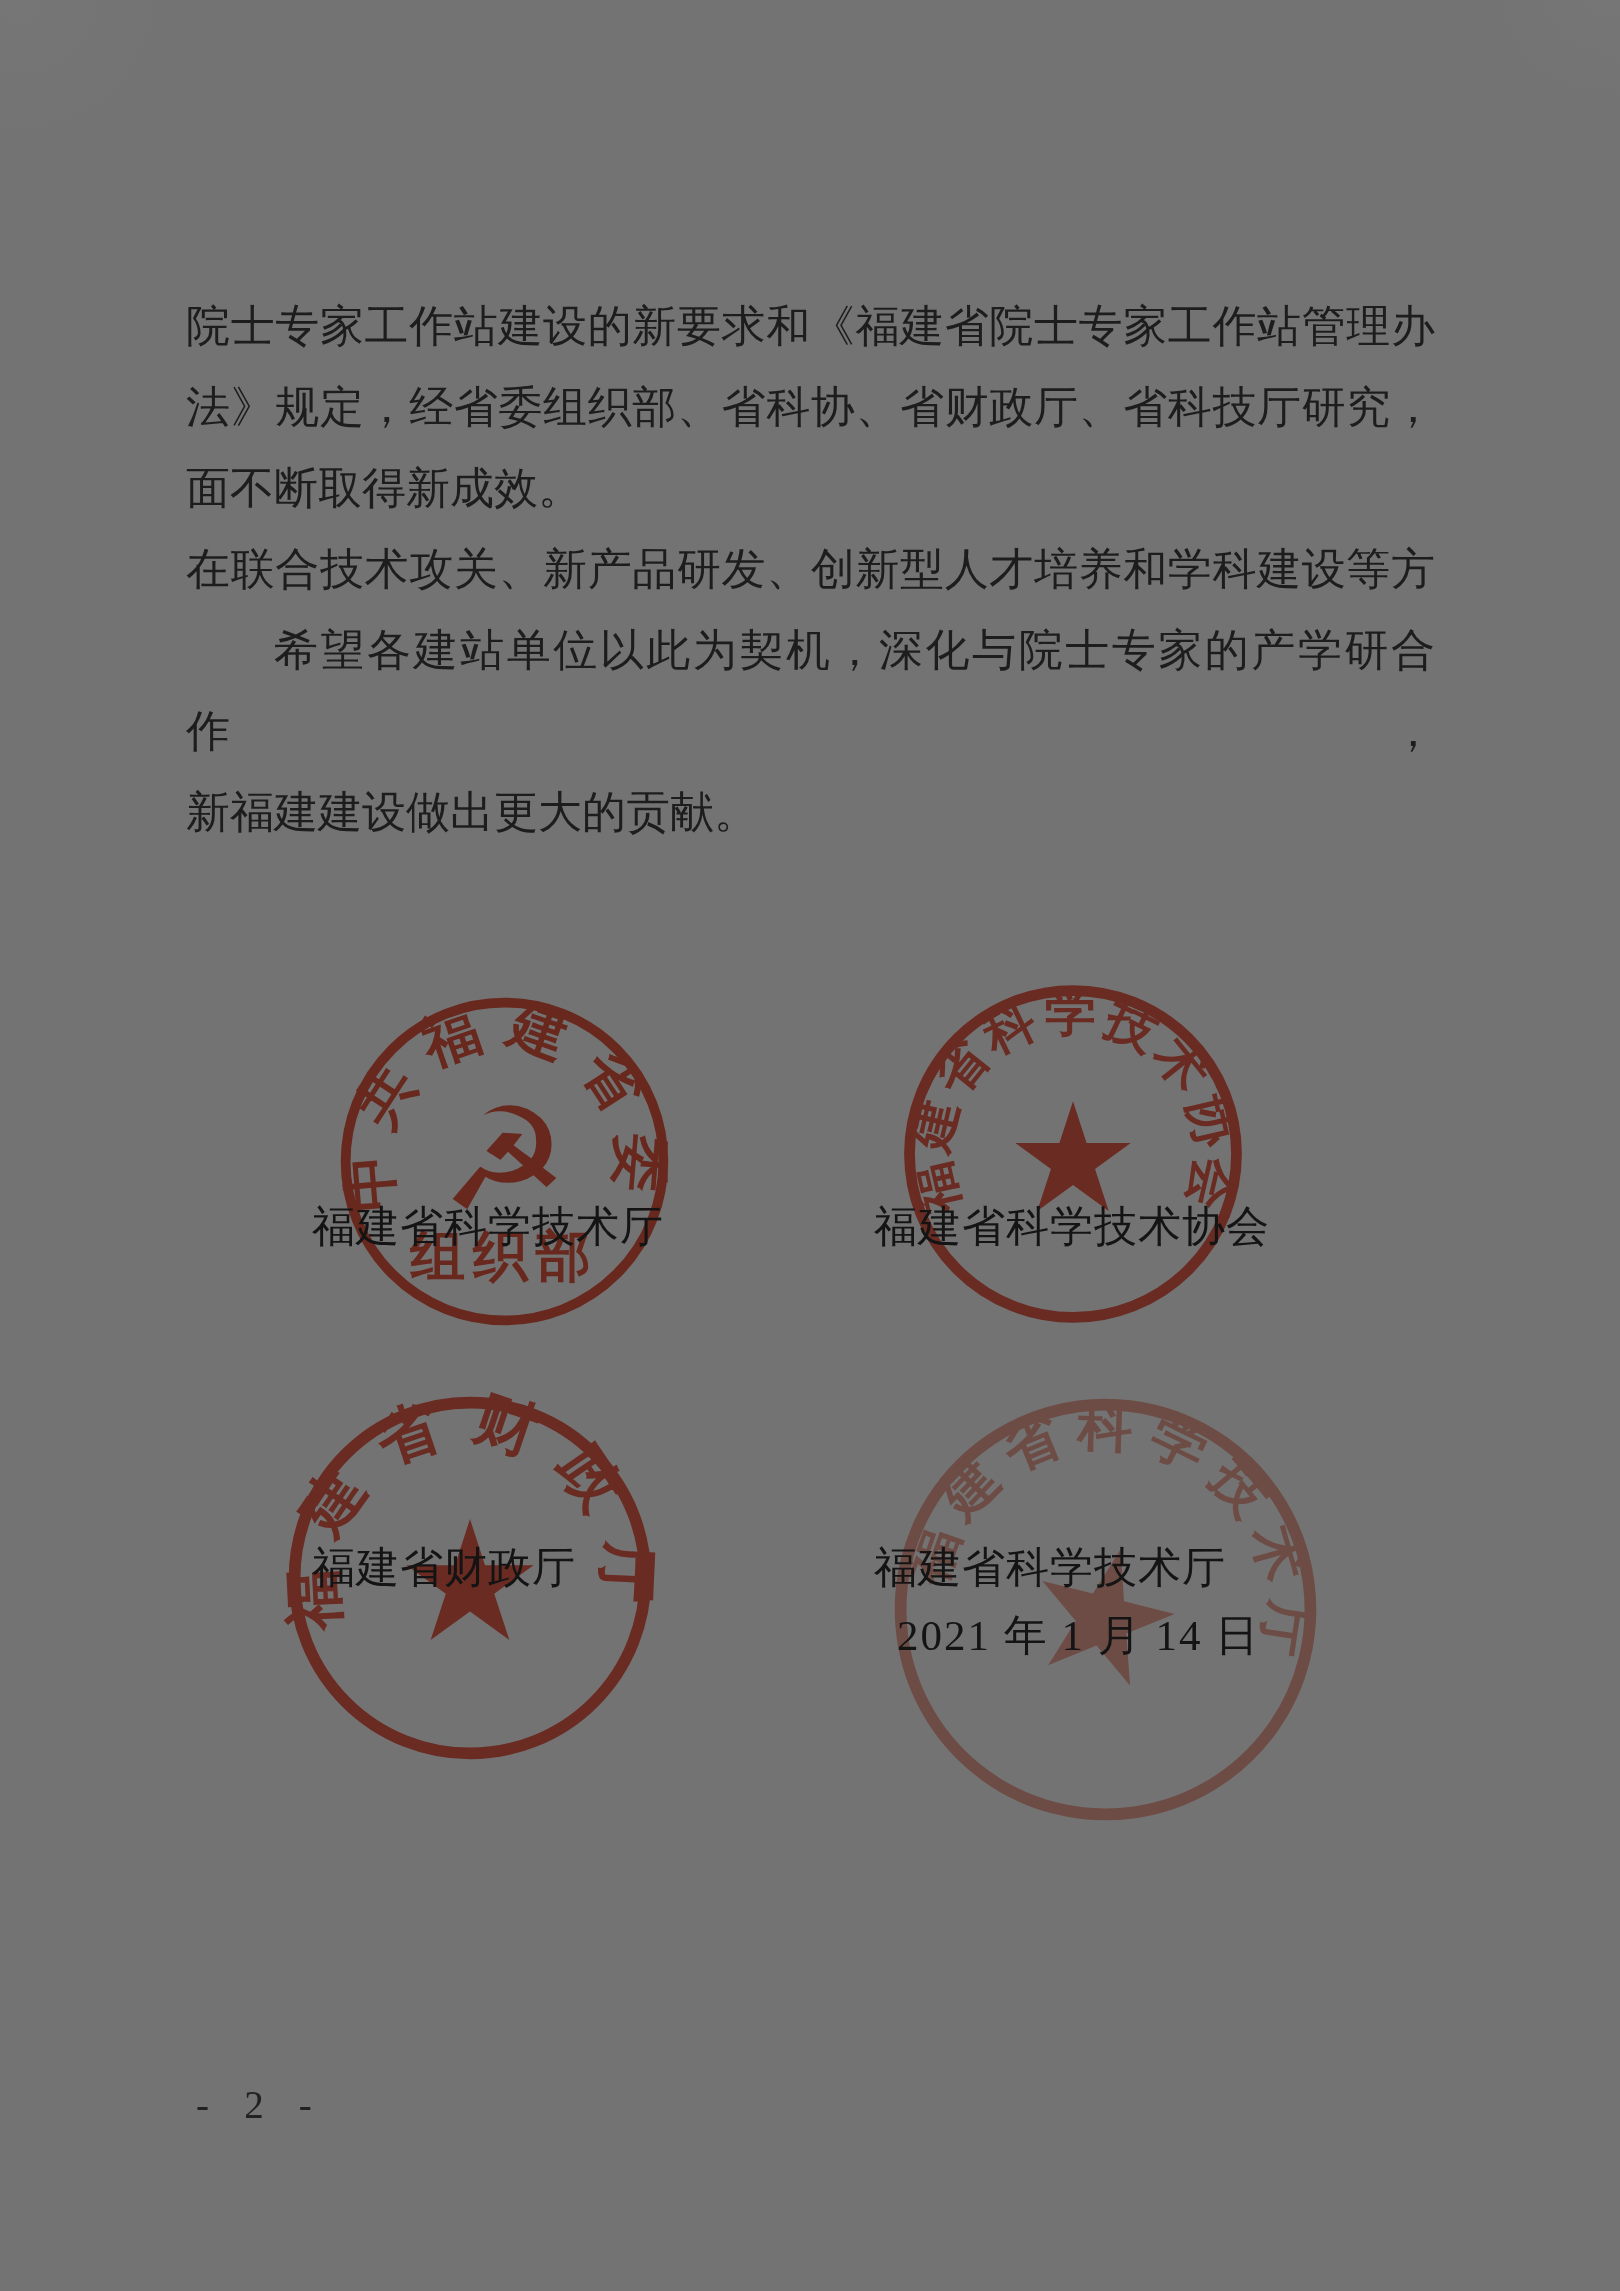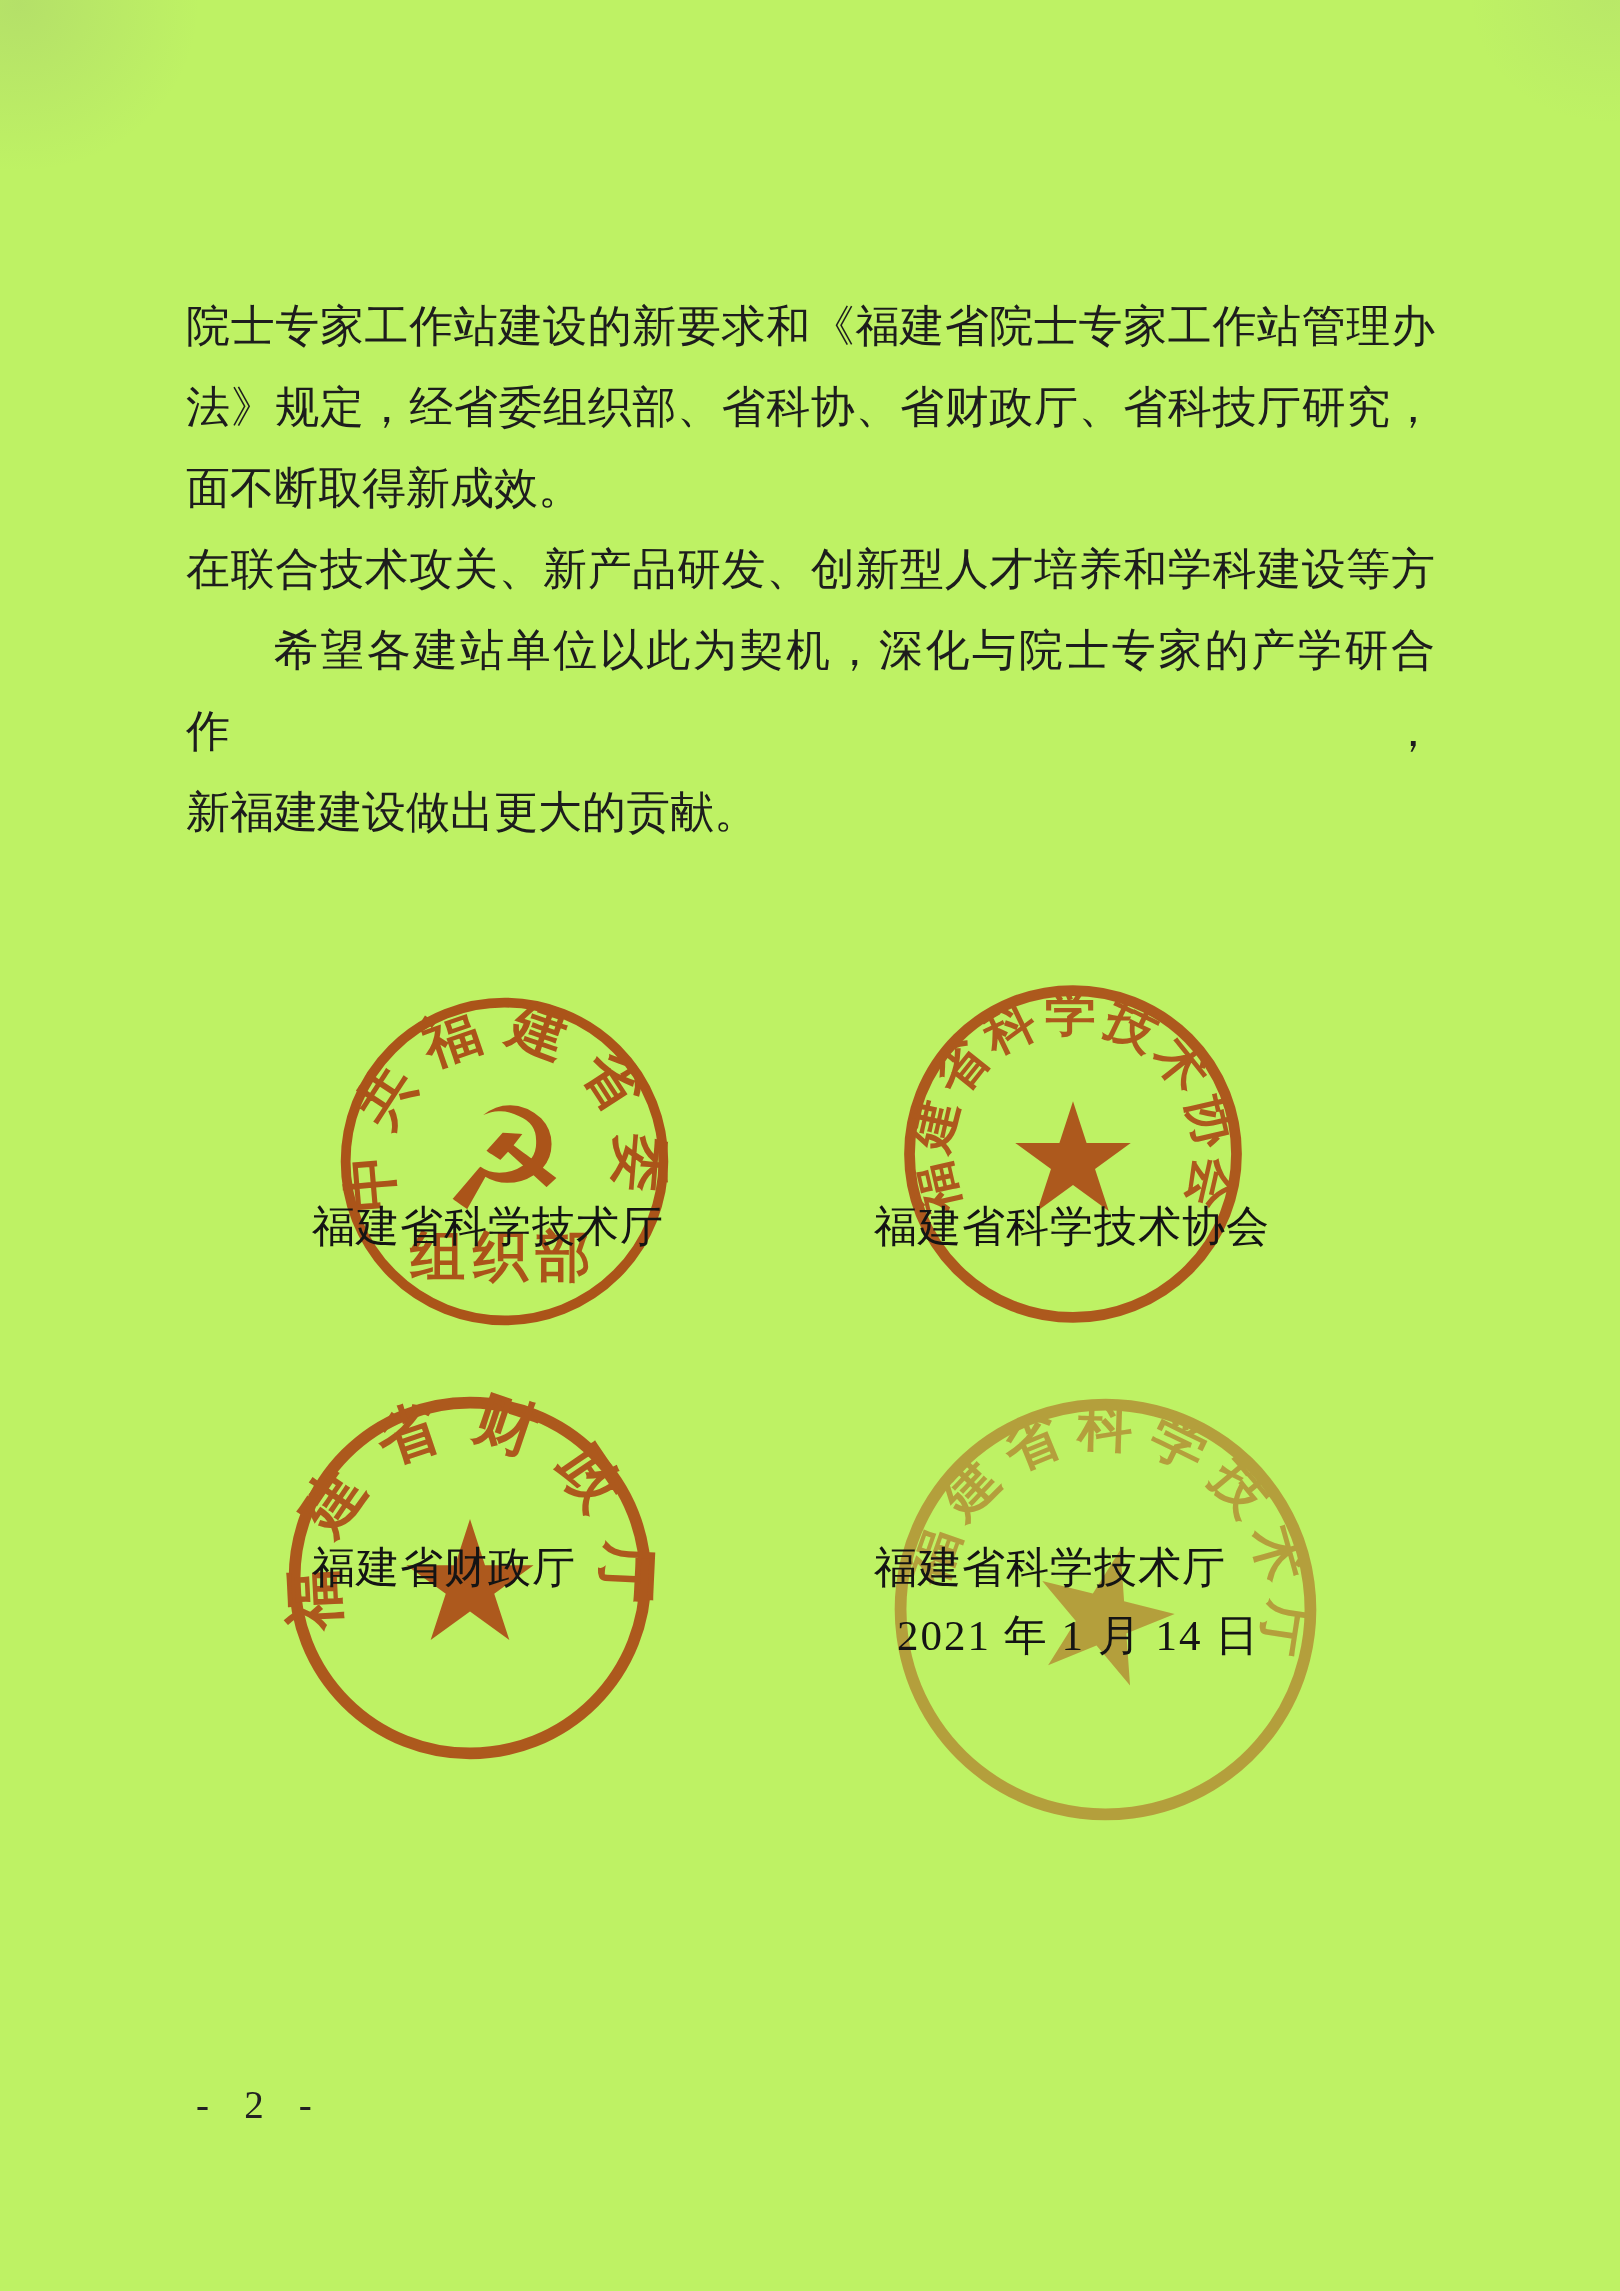--- a/index.html
+++ b/index.html
@@ -1,17 +1,17 @@
 <!DOCTYPE html>
 <html><head>
 <meta charset="utf-8">
 <style>
   html,body{margin:0;padding:0;}
   body{width:1620px;height:2292px;background:#ffffff;font-family:"Liberation Serif","DejaVu Serif",serif;}
-  .page{position:relative;width:1620px;height:2292px;background:#bef264;overflow:hidden;}
+  .page{position:relative;width:1620px;height:2292px;background:#737373;overflow:hidden;}
 
   
   .smudge-tl{position:absolute;left:-69px;top:-78px;width:294px;height:274px;
     background:radial-gradient(ellipse at 30% 30%, rgba(130,130,130,.16), rgba(130,130,130,0) 62%);}
   .smudge-tr{position:absolute;right:-59px;top:-69px;width:235px;height:216px;
     background:radial-gradient(ellipse at 70% 30%, rgba(140,140,140,.10), rgba(140,140,140,0) 60%);}
 
   .text-block{position:absolute;left:186px;top:286px;width:1249px;color:#1d1d1d;
     font-size:44px;line-height:81px;letter-spacing:0;}
   .line{white-space:nowrap;}

